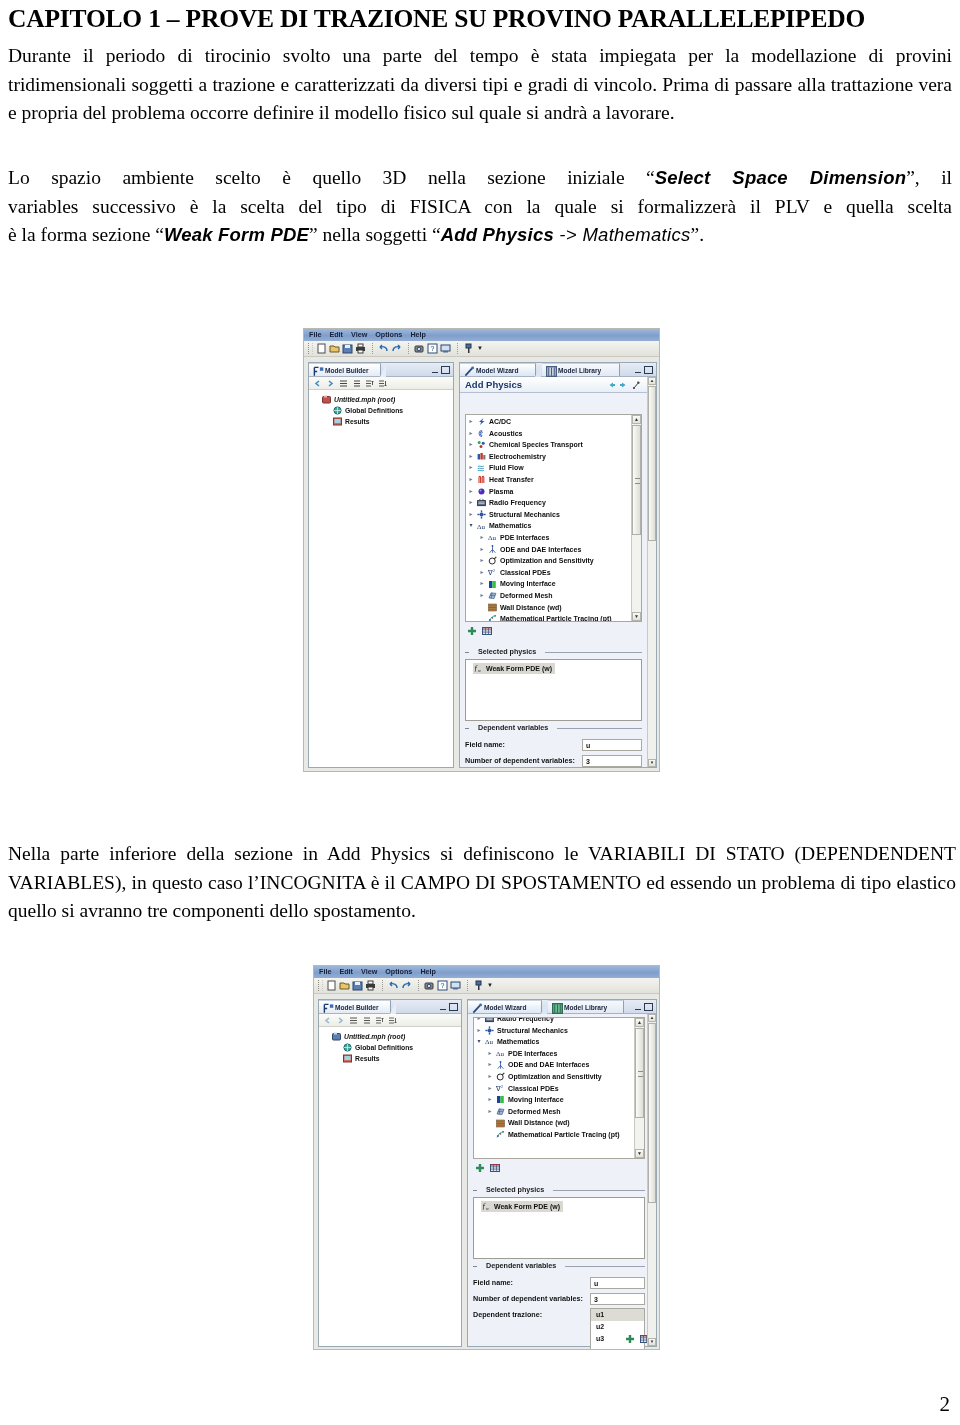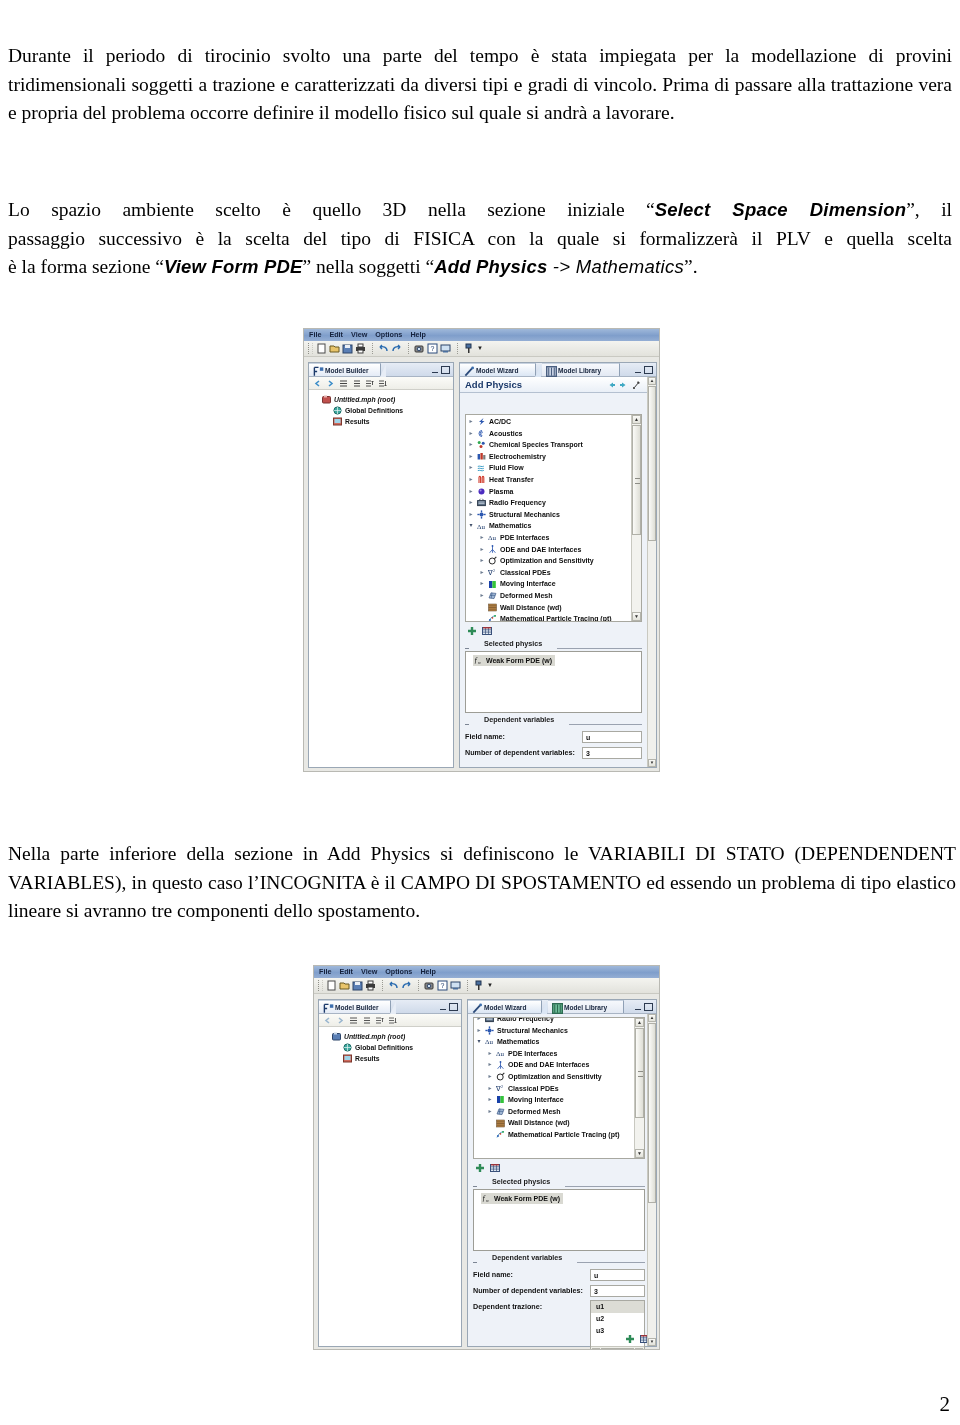--- a/index.html
+++ b/index.html
@@ -39,21 +39,21 @@
 
   .para {
     position: absolute;
     font-family: "Liberation Serif", serif;
     font-size: 19.5px;
     line-height: 28.5px;
     text-align: justify;
     color: #000;
   }
   .para-1 { left: 8px; top: 42px; width: 944px; }
-  .para-2 { left: 8px; top: 196px; width: 944px; }
+  .para-2 { left: 8px; top: 164px; width: 944px; }
   .para-3 { left: 8px; top: 840px; width: 948px; }
 
   .bi {
     font-family: "Liberation Sans", sans-serif;
     font-weight: bold;
     font-style: italic;
     font-size: 18.5px;
     letter-spacing: 0.2px;
   }
   .bi-light {
@@ -329,23 +329,24 @@
   .addrow {
     display: flex;
     align-items: center;
     gap: 5px;
     height: 12px;
   }
   .addrow .ai { width: 10px; height: 10px; }
   .addrow .ai svg { display:block; width:10px; height:10px; }
   .grp-title {
     display: flex;
-    align-items: flex-end;
-    gap: 15px;
+    align-items: center;
+    gap: 9px;
     height: 10px;
+    margin-top: 8px;
   }
   .grp-title .dash {
     width: 4px;
     border-top: 1px solid #7c8594;
     margin-top: 1px;
   }
   .grp-title .gt {
     font-size: 7.2px;
     font-weight: bold;
     color: #1b1b1b;
@@ -485,27 +486,28 @@
     background: linear-gradient(to right,#fbfbf8,#dedeD6);
     border: 1px solid #b0b0a8;
     box-sizing: border-box;
   }
 </style>
 </head>
 <body>
 
 <div class="page">
 
+  <div class="chapter-title">CAPITOLO 1 – PROVE DI TRAZIONE SU PROVINO PARALLELEPIPEDO</div>
 
   <div class="para para-1">Durante il periodo di tirocinio svolto una parte del tempo è stata impiegata per la modellazione di provini tridimensionali soggetti a trazione e caratterizzati da diversi tipi e gradi di vincolo. Prima di passare alla trattazione vera e propria del problema occorre definire il modello fisico sul quale si andrà a lavorare.</div>
 
   <div class="para para-2">
     <span class="justified-line"><span>Lo spazio ambiente scelto è quello 3D nella sezione iniziale “</span><span class="bi">Select Space Dimension</span><span>”, il</span></span>
-    <span class="justified-line">passaggio successivo è la scelta del tipo di FISICA con la quale si formalizzerà il PLV e quella scelta</span>
-    <span class="justified-line-last"><span>è la forma sezione “</span><span class="bi">View Form PDE</span><span>” nella soggetti “</span><span class="bi">Add Physics</span><span class="bi-light"> -&gt; </span><span class="bi-light">Mathematics</span><span>”.</span></span>
+    <span class="justified-line">variables successivo è la scelta del tipo di FISICA con la quale si formalizzerà il PLV e quella scelta</span>
+    <span class="justified-line-last"><span>è la forma sezione “</span><span class="bi">Weak Form PDE</span><span>” nella soggetti “</span><span class="bi">Add Physics</span><span class="bi-light"> -&gt; </span><span class="bi-light">Mathematics</span><span>”.</span></span>
   </div>
 
   <div class="shot" id="shot1" style="left:303px; top:328px; width:357px; height:444px;">
 
     <div class="menubar">
       <span>File</span>
       <span>Edit</span>
       <span>View</span>
       <span>Options</span>
       <span>Help</span>
@@ -951,21 +953,21 @@
       </div>
 
       <div class="outer-scroll" style="right:0; top:14px;">
         <div class="os-btn" style="top:0;">▲</div>
         <div class="os-thumb" style="top:9px; height:155px;"></div>
         <div class="os-btn" style="bottom:0;">▼</div>
       </div>
     </div>
   </div>
 
-  <div class="para para-3">Nella parte inferiore della sezione in Add Physics si definiscono le VARIABILI DI STATO (DEPENDENDENT VARIABLES), in questo caso l’INCOGNITA è il CAMPO DI SPOSTAMENTO ed essendo un problema di tipo elastico lineare si avranno tre componenti dello spostamento.</div>
+  <div class="para para-3">Nella parte inferiore della sezione in Add Physics si definiscono le VARIABILI DI STATO (DEPENDENDENT VARIABLES), in questo caso l’INCOGNITA è il CAMPO DI SPOSTAMENTO ed essendo un problema di tipo elastico quello si avranno tre componenti dello spostamento.</div>
 
   <div class="shot" id="shot2" style="left:313px; top:965px; width:347px; height:385px;">
 
     <div class="menubar">
       <span>File</span>
       <span>Edit</span>
       <span>View</span>
       <span>Options</span>
       <span>Help</span>
     </div>

